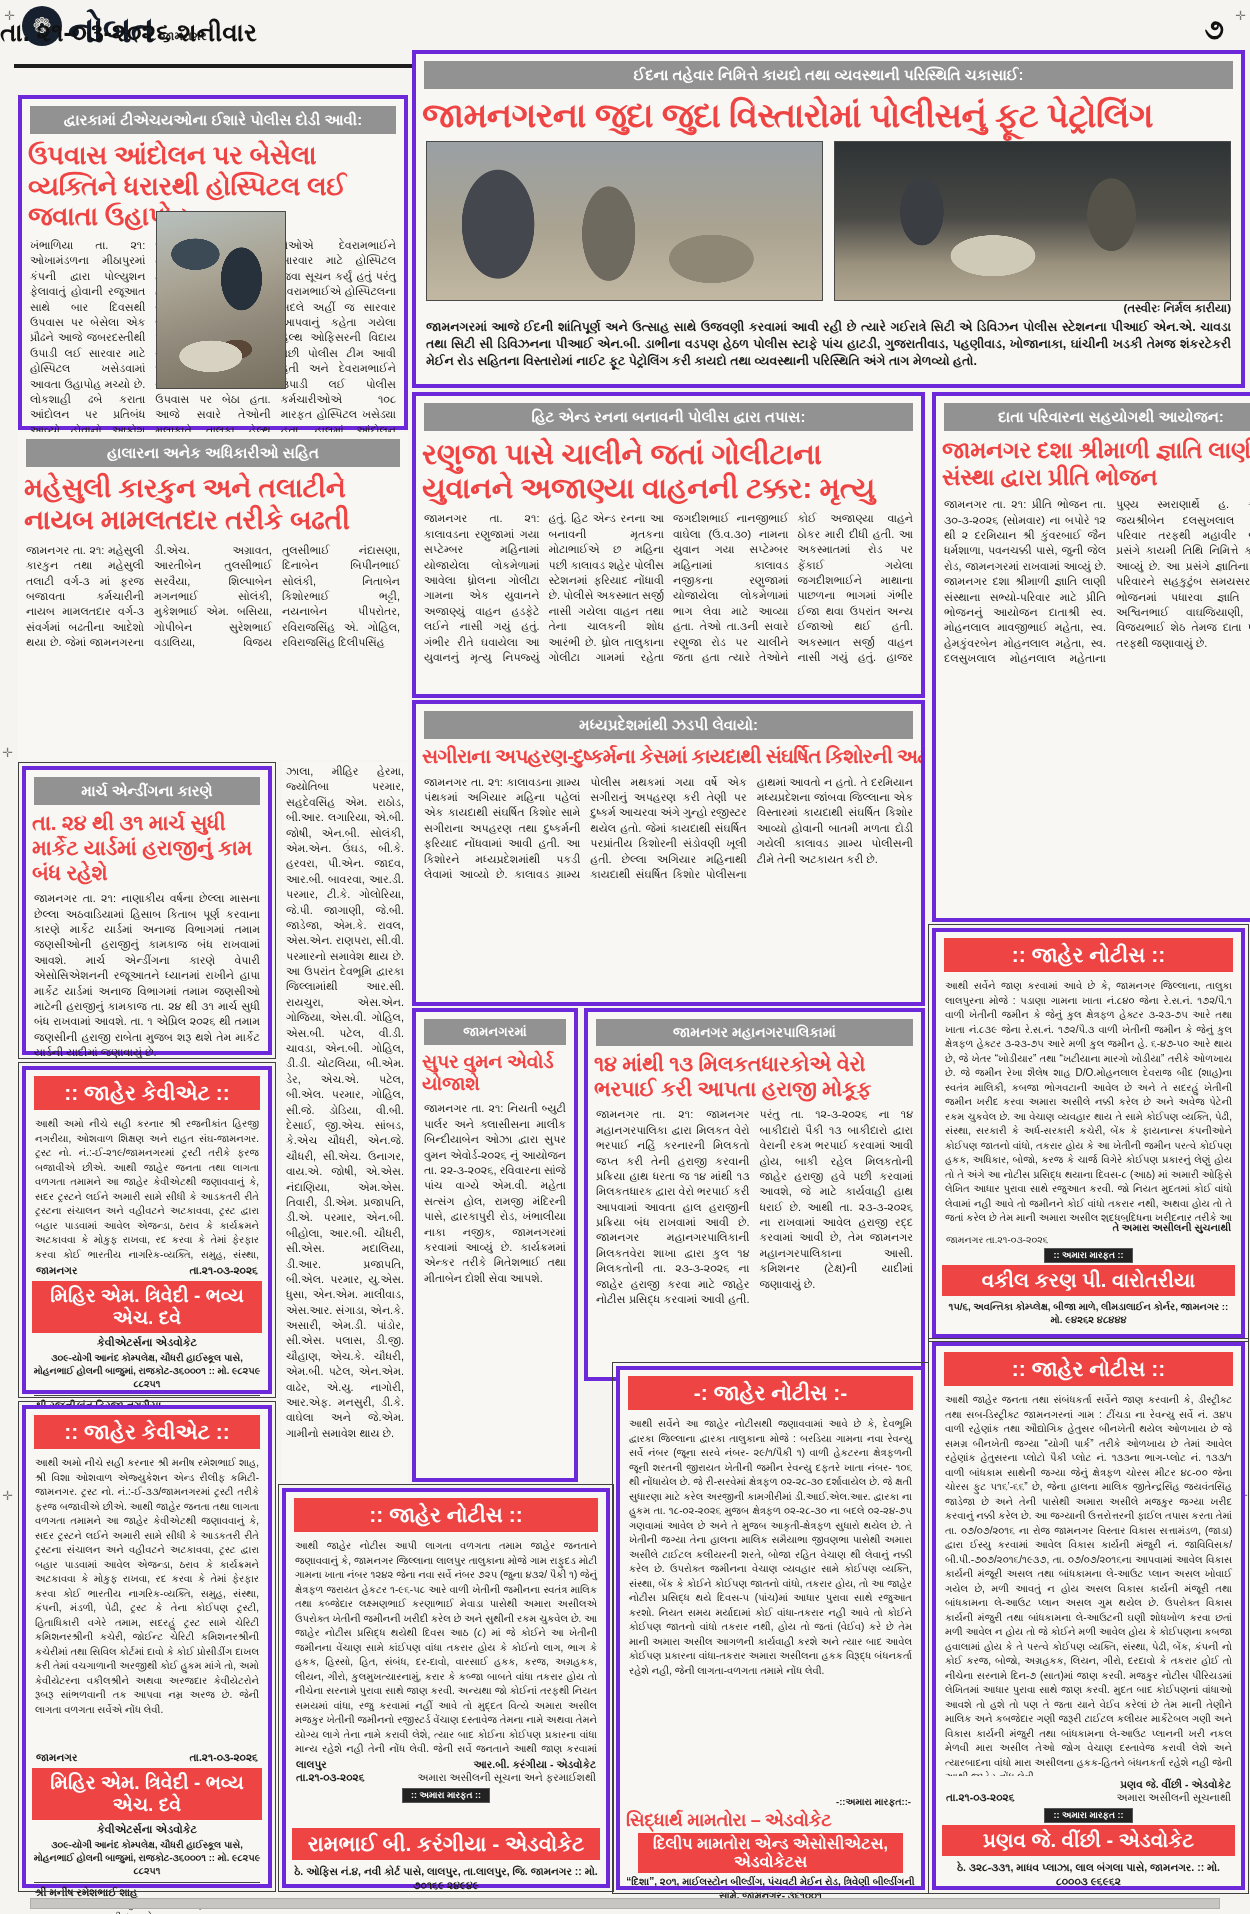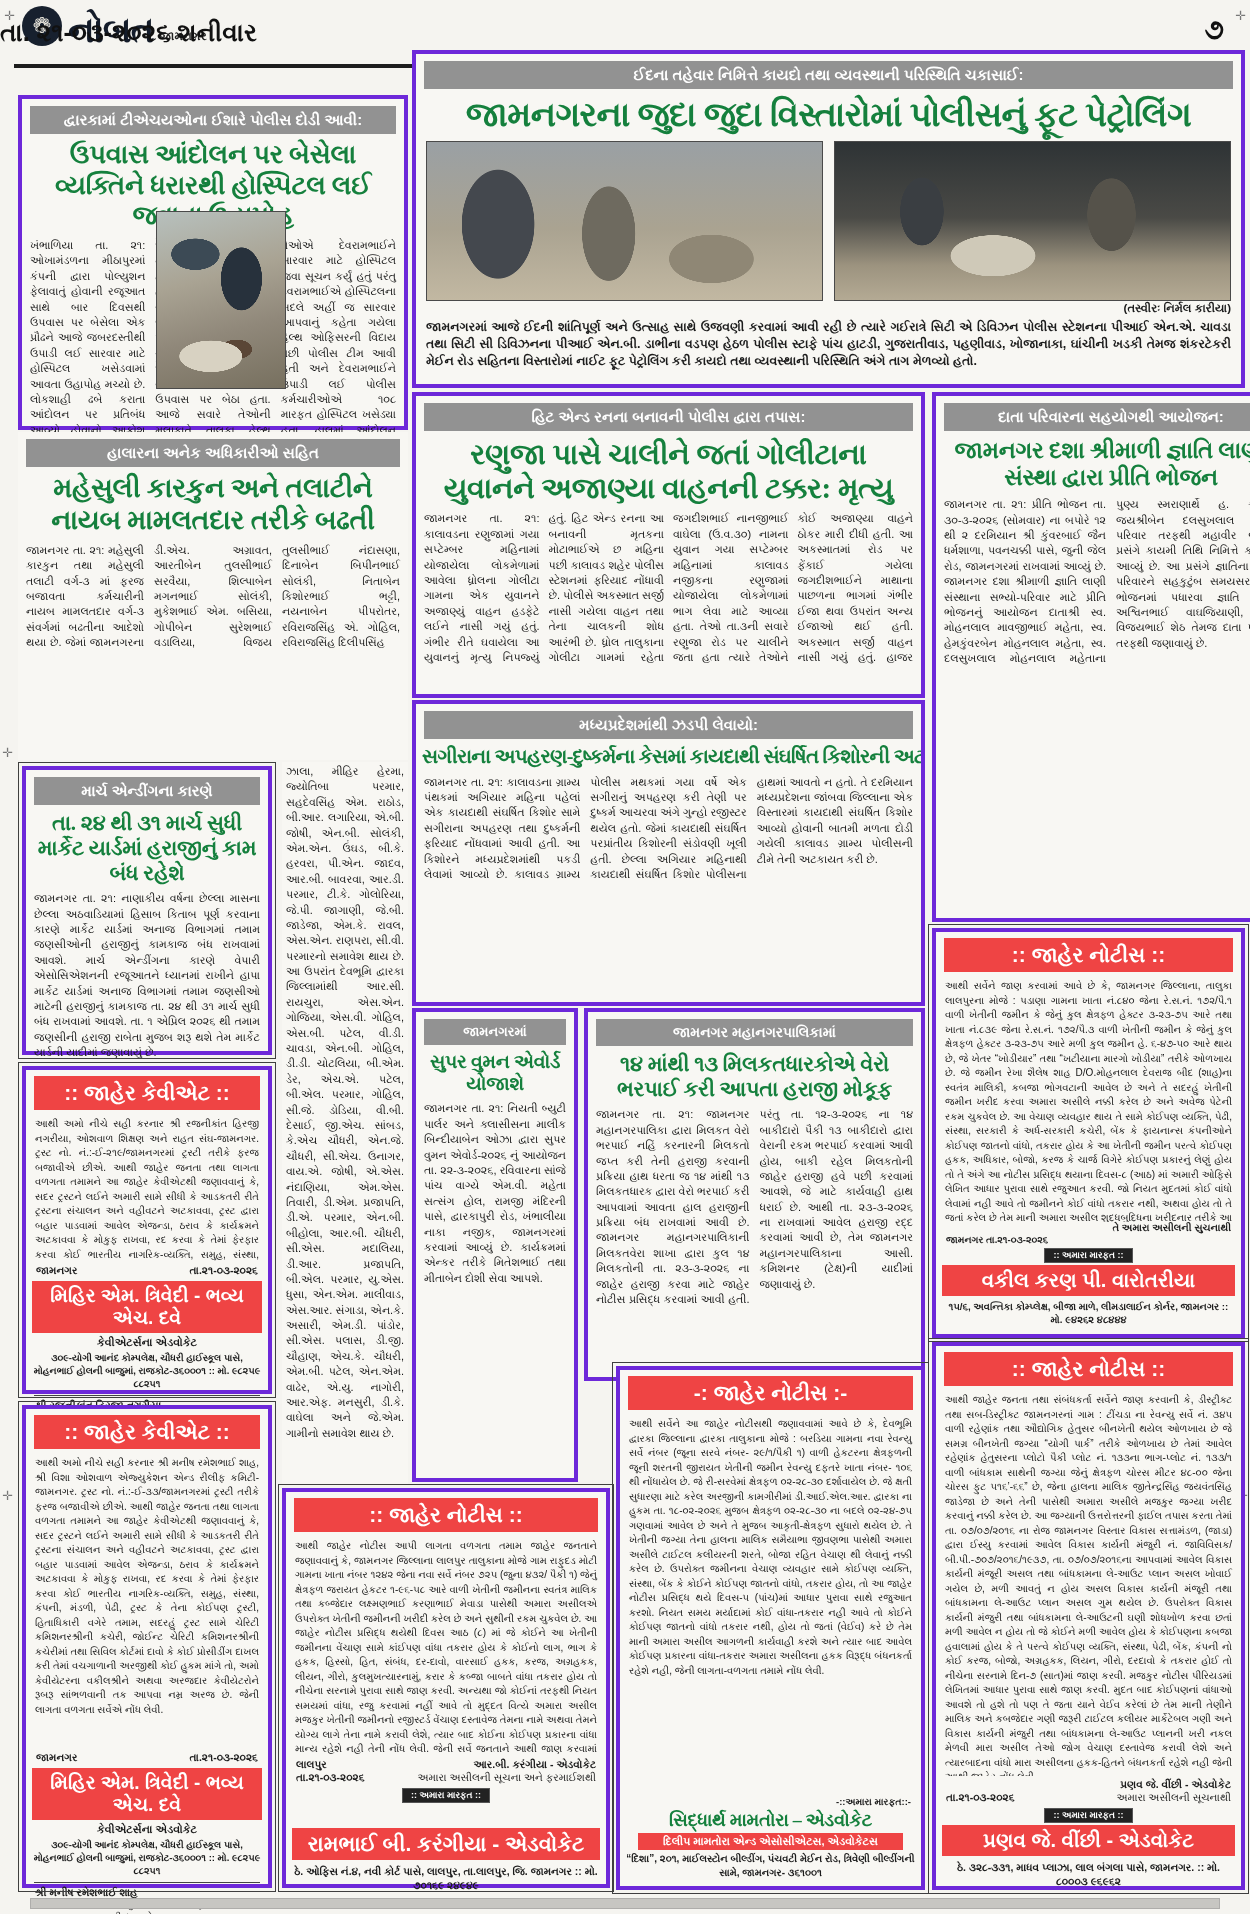--- a/index.html
+++ b/index.html
@@ -10,21 +10,21 @@
     font-family:"Liberation Sans","DejaVu Sans",sans-serif;
   }
   .box { position:absolute; background:#f8f7f3; }
   .bordered { border:4px solid #6d28d9; }
   .dbl { outline:1px solid #3f3f3f; outline-offset:3px; }
   .kicker {
     background:#929292; color:#fff; font-weight:bold; text-align:center;
     padding:5px 6px; font-size:15px; margin:7px 8px 4px 8px; line-height:1.2;
   }
   .blackbar { background:#ef4444; color:#fff; font-weight:bold; text-align:center; }
-  .headline { font-weight:800; text-align:center; color:#15803d; line-height:1.18; padding:2px 6px; letter-spacing:-0.3px;font-family:Liberation Serif, serif; }
+  .headline { font-weight:800; color:#ef4444; line-height:1.18; padding:2px 6px; letter-spacing:-0.3px; }
   .body-text {
     font-size:11px; line-height:1.4; text-align:justify; color:#161616;
     padding:4px 8px; overflow:hidden;
   }
   .cols3 { column-count:3; column-gap:10px; }
   .cols2 { column-count:2; column-gap:10px; }
   .cols4 { column-count:4; column-gap:9px; }
   .notice-text { font-size:10px; line-height:1.45; text-align:justify; padding:5px 9px; overflow:hidden; color:#141414; }
   .sig-row { display:flex; justify-content:space-between; font-size:10.5px; font-weight:bold; padding:2px 10px; }
   .via-chip { display:block; width:max-content; margin:2px auto; background:#222; color:#fff; font-size:9px; font-weight:bold; padding:1px 8px; border:1px solid #555; }
@@ -237,29 +237,29 @@
     <span class="via-chip">:: અમારા મારફત ::</span>
     <div class="blackbar adv-banner" style="font-size:21px;margin-top:25px;">રામભાઈ બી. કરંગીયા - એડવોકેટ</div>
     <div class="adv-addr">ઠે. ઓફિસ નં.૪, નવી કોર્ટ પાસે, લાલપુર, તા.લાલપુર, જિ. જામનગર :: મો. ૭૦૧૬૯ ૨૪૯૪૯</div>
   </div>
 
   <div class="box bordered dbl" id="blk-mamtora">
     <div class="blackbar nbar">-: જાહેર નોટીસ :-</div>
     <div class="notice-text" style="height:384px;">આથી સર્વેને આ જાહેર નોટીસથી જણાવવામાં આવે છે કે, દેવભૂમિ દ્વારકા જિલ્લાના દ્વારકા તાલુકાના મોજે : બરડિયા ગામના નવા રેવન્યુ સર્વે નંબર (જૂના સરવે નંબર- ૨૯/૧/પૈકી ૧) વાળી હેકટરના ક્ષેત્રફળની જૂની શરતની જીરાયત ખેતીની જમીન રેવન્યુ દફતરે ખાતા નંબર- ૧૦૬ થી નોંધાયેલ છે. જે રી-સરવેમાં ક્ષેત્રફળ ૦૨-૨૮-૩૦ દર્શાવાયેલ છે. જે ક્ષતી સુધારણા માટે કરેલ અરજીની કામગીરીમાં ડી.આઈ.એલ.આર. દ્વારકા ના હુકમ તા. ૧૮-૦૨-૨૦૨૬ મુજબ ક્ષેત્રફળ ૦૨-૨૮-૩૦ ના બદલે ૦૨-૨૪-૭૫ ગણવામાં આવેલ છે અને તે મુજબ આકૃતી-ક્ષેત્રફળ સુધારો થયેલ છે. તે ખેતીની જગ્યા તેના હાલના માલિક સમૈયાભા જીવણભા પાસેથી અમારા અસીલે ટાઈટલ કલીયરની શરતે, બોજા રહિત વેચાણ થી લેવાનું નક્કી કરેલ છે. ઉપરોક્ત જમીનના વેચાણ વ્યવહાર સામે કોઈપણ વ્યક્તિ, સંસ્થા, બેંક કે કોઈને કોઈપણ જાતનો વાંધો, તકરાર હોય, તો આ જાહેર નોટીસ પ્રસિદ્ધ થયે દિવસ-૫ (પાંચ)માં આધાર પુરાવા સાથે રજુઆત કરશો. નિયત સમય મર્યાદામાં કોઈ વાંધા-તકરાર નહી આવે તો કોઈને કોઈપણ જાતનો વાંધો તકરાર નથી, હોય તો જતાં (વેઈવ) કરે છે તેમ માની અમારા અસીલ આગળની કાર્યવાહી કરશે અને ત્યાર બાદ આવેલ કોઈપણ પ્રકારના વાંધા-તકરાર અમારા અસીલના હકક વિરૂદ્ધ બંધનકર્તા રહેશે નહી, જેની લાગતા-વળગતા તમામે નોંધ લેવી.</div>
     <div style="text-align:right;font-size:9.5px;font-weight:bold;padding:0 10px;">-::અમારા મારફત::-</div>
     <div class="headline" style="font-size:18px;">સિદ્ધાર્થ મામતોરા – એડવોકેટ</div>
-    <div class="blackbar" style="font-size:11px;padding:2px;margin:0 18px;">દિલીપ મામતોરા એન્ડ એસોસીએટસ, એડવોકેટસ</div>
+    <div class="blackbar" style="font-size:16px;padding:2px;margin:0 18px;">દિલીપ મામતોરા એન્ડ એસોસીએટસ, એડવોકેટસ</div>
     <div class="adv-addr" style="font-size:10px;">“દિશા”, ૨૦૧, માઈલસ્ટોન બીલ્ડીંગ, પંચવટી મેઈન રોડ, ત્રિવેણી બીલ્ડીંગની સામે, જામનગર- ૩૬૧૦૦૧</div>
   </div>
 
   <div class="box bordered dbl" id="blk-padana">
     <div class="blackbar nbar">:: જાહેર નોટીસ ::</div>
     <div class="notice-text" style="height:248px;">આથી સર્વેને જાણ કરવામાં આવે છે કે, જામનગર જિલ્લાના, તાલુકા લાલપુરના મોજે : પડાણા ગામના ખાતા નં.૮૪૦ જેના રે.સ.નં. ૧૭૨/પૈ.૧ વાળી ખેતીની જમીન કે જેનું કુલ ક્ષેત્રફળ હેક્ટર ૩-૨૩-૭૫ આરે તથા ખાતા નં.૮૩૯ જેના રે.સ.નં. ૧૭૨/પૈ.૩ વાળી ખેતીની જમીન કે જેનું કુલ ક્ષેત્રફળ હેક્ટર ૩-૨૩-૭૫ આરે મળી કુલ જમીન હે. ૬-૪૭-૫૦ આરે થાય છે, જે ખેતર “ખોડીયાર” તથા “ખટીયાના મારગો ખોડીયા” તરીકે ઓળખાય છે. જે જમીન રેખા શૈલેષ શાહ D/O.મોહનલાલ દેવરાજ બીદ (શાહ)ના સ્વતંત્ર માલિકી, કબજા ભોગવટાની આવેલ છે અને તે સદરહું ખેતીની જમીન ખરીદ કરવા અમારા અસીલે નક્કી કરેલ છે અને અવેજ પેટેની રકમ ચુકવેલ છે. આ વેચાણ વ્યવહાર થાય તે સામે કોઈપણ વ્યક્તિ, પેઢી, સંસ્થા, સરકારી કે અર્ધ-સરકારી કચેરી, બેંક કે ફાયનાન્સ કંપનીઓને કોઈપણ જાતનો વાંધો, તકરાર હોય કે આ ખેતીની જમીન પરત્વે કોઈપણ હકક, અધિકાર, બોજો, કરજ કે ચાર્જ વિગેરે કોઈપણ પ્રકારનું લેણું હોય તો તે અંગે આ નોટીસ પ્રસિદ્ધ થયાના દિવસ-૮ (આઠ) માં અમારી ઓફિસે લેખિત આધાર પુરાવા સાથે રજુઆત કરવી. જો નિયત મુદતમાં કોઈ વાંધો લેવામાં નહી આવે તો જમીનને કોઈ વાંધો તકરાર નથી, અથવા હોય તો તે જતાં કરેલ છે તેમ માની અમારા અસીલ શુદ્ધબુદ્ધિના ખરીદનાર તરીકે આ ખેતીની જમીનનો પોતાના જોગનો વેચાણ દસ્તાવેજ કરાવી લેશે, ત્યારબાદ લેવામાં આવનાર કોઈ વાંધો-તકરાર અમારા અસીલને બંધનકર્તા રહેશે નહી, જેની નોંધ લેવી.</div>
     <div style="text-align:right;font-size:10px;font-weight:bold;padding:0 10px;">તે અમારા અસીલની સુચનાથી</div>
-    <div style="font-size:9.5px;font-weight:bold;padding:0 10px;">જામનગર તા.૨૧-૦૩-૨૦૨૬</div>
+    <div style="font-size:9.5px;font-weight:normal;padding:0 10px;">જામનગર તા.૨૧-૦૩-૨૦૨૬</div>
     <span class="via-chip">:: અમારા મારફત ::</span>
     <div class="blackbar adv-banner" style="font-size:20px;">વકીલ કરણ પી. વારોતરીયા</div>
     <div class="adv-addr" style="font-size:9.8px;">૧૫/૬, અવન્તિકા કોમ્પ્લેક્ષ, બીજા માળે, લીમડાલાઈન કોર્નર, જામનગર :: મો. ૯૪૨૬૨ ૪૮૪૪૪</div>
   </div>
 
   <div class="box bordered dbl" id="blk-vinchhi">
     <div class="blackbar nbar">:: જાહેર નોટીસ ::</div>
     <div class="notice-text" style="height:388px;">આથી જાહેર જનતા તથા સંબંધકર્તા સર્વેને જાણ કરવાની કે, ડીસ્ટ્રીક્ટ તથા સબ-ડિસ્ટ્રીક્ટ જામનગરનાં ગામ : ટીંચડા ના રેવન્યુ સર્વે નં. ૩૪૫ વાળી રહેણાંક તથા ઔદ્યોગિક હેતુસર બીનખેતી થયેલ ઓળખાય છે જે સમગ્ર બીનખેતી જગ્યા “યોગી પાર્ક” તરીકે ઓળખાય છે તેમાં આવેલ રહેણાંક હેતુસરના પ્લોટો પૈકી પ્લોટ નં. ૧૩૩ના ભાગ-પ્લોટ નં. ૧૩૩/૧ વાળી બાંધકામ સાથેની જગ્યા જેનું ક્ષેત્રફળ ચોરસ મીટર ૪૮-૦૦ જેના ચોરસ ફુટ ૫૧૬’-૬૬” છે, જેના હાલના માલિક જીતેન્દ્રસિંહ જયવંતસિંહ જાડેજા છે અને તેની પાસેથી અમારા અસીલે મજકુર જગ્યા ખરીદ કરવાનું નક્કી કરેલ છે. આ જગ્યાની ઉત્તરોત્તરની ફાઈલ તપાસ કરતા તેમાં તા. ૦૭/૦૭/૨૦૧૬ ના રોજ જામનગર વિસ્તાર વિકાસ સત્તામંડળ, (જાડા) દ્વારા ઈસ્યુ કરવામાં આવેલ વિકાસ કાર્યની મંજુરી નં. જાવિવિસક/બી.પી.-૭૦૭/૨૦૧૬/૧૯૩૭, તા. ૦૭/૦૭/૨૦૧૬ના આપવામાં આવેલ વિકાસ કાર્યની મંજૂરી અસલ તથા બાંધકામના લે-આઉટ પ્લાન અસલ ખોવાઈ ગયેલ છે, મળી આવતું ન હોય અસલ વિકાસ કાર્યની મંજૂરી તથા બાંધકામના લે-આઉટ પ્લાન અસલ ગુમ થયેલ છે. ઉપરોક્ત વિકાસ કાર્યની મંજુરી તથા બાંધકામના લે-આઉટની ઘણી શોધખોળ કરવા છતાં મળી આવેલ ન હોય તો જે કોઈને મળી આવેલ હોય કે કોઈપણના કબજા હવાલામાં હોય કે તે પરત્વે કોઈપણ વ્યક્તિ, સંસ્થા, પેઢી, બેંક, કંપની નો કોઈ કરજ, બોજો, અગ્રહકક, લિયન, ગીરો, દરદાવો કે તકરાર હોઈ તો નીચેના સરનામે દિન-૭ (સાત)માં જાણ કરવી. મજકુર નોટીસ પીરિયડમાં લેખિતમાં આધાર પુરાવા સાથે જાણ કરવી. મુદત બાદ કોઈપણનાં વાંધાઓ આવશે તો હશે તો પણ તે જતા યાને વેઈવ કરેલાં છે તેમ માની તેણીને માલિક અને કબજેદાર ગણી જરૂરી ટાઈટલ કલીયર માર્કેટેબલ ગણી અને વિકાસ કાર્યની મંજુરી તથા બાંધકામના લે-આઉટ પ્લાનની ખરી નકલ મેળવી મારા અસીલ તેઓ જોગ વેચાણ દસ્તાવેજ કરાવી લેશે અને ત્યારબાદના વાંધો મારા અસીલના હકક-હિતને બંધનકર્તા રહેશે નહી જેની આથી જાહેર નોંધ લેવી.</div>
     <div class="sig-row" style="align-items:flex-end;">
       <span>તા.૨૧-૦૩-૨૦૨૬</span>

